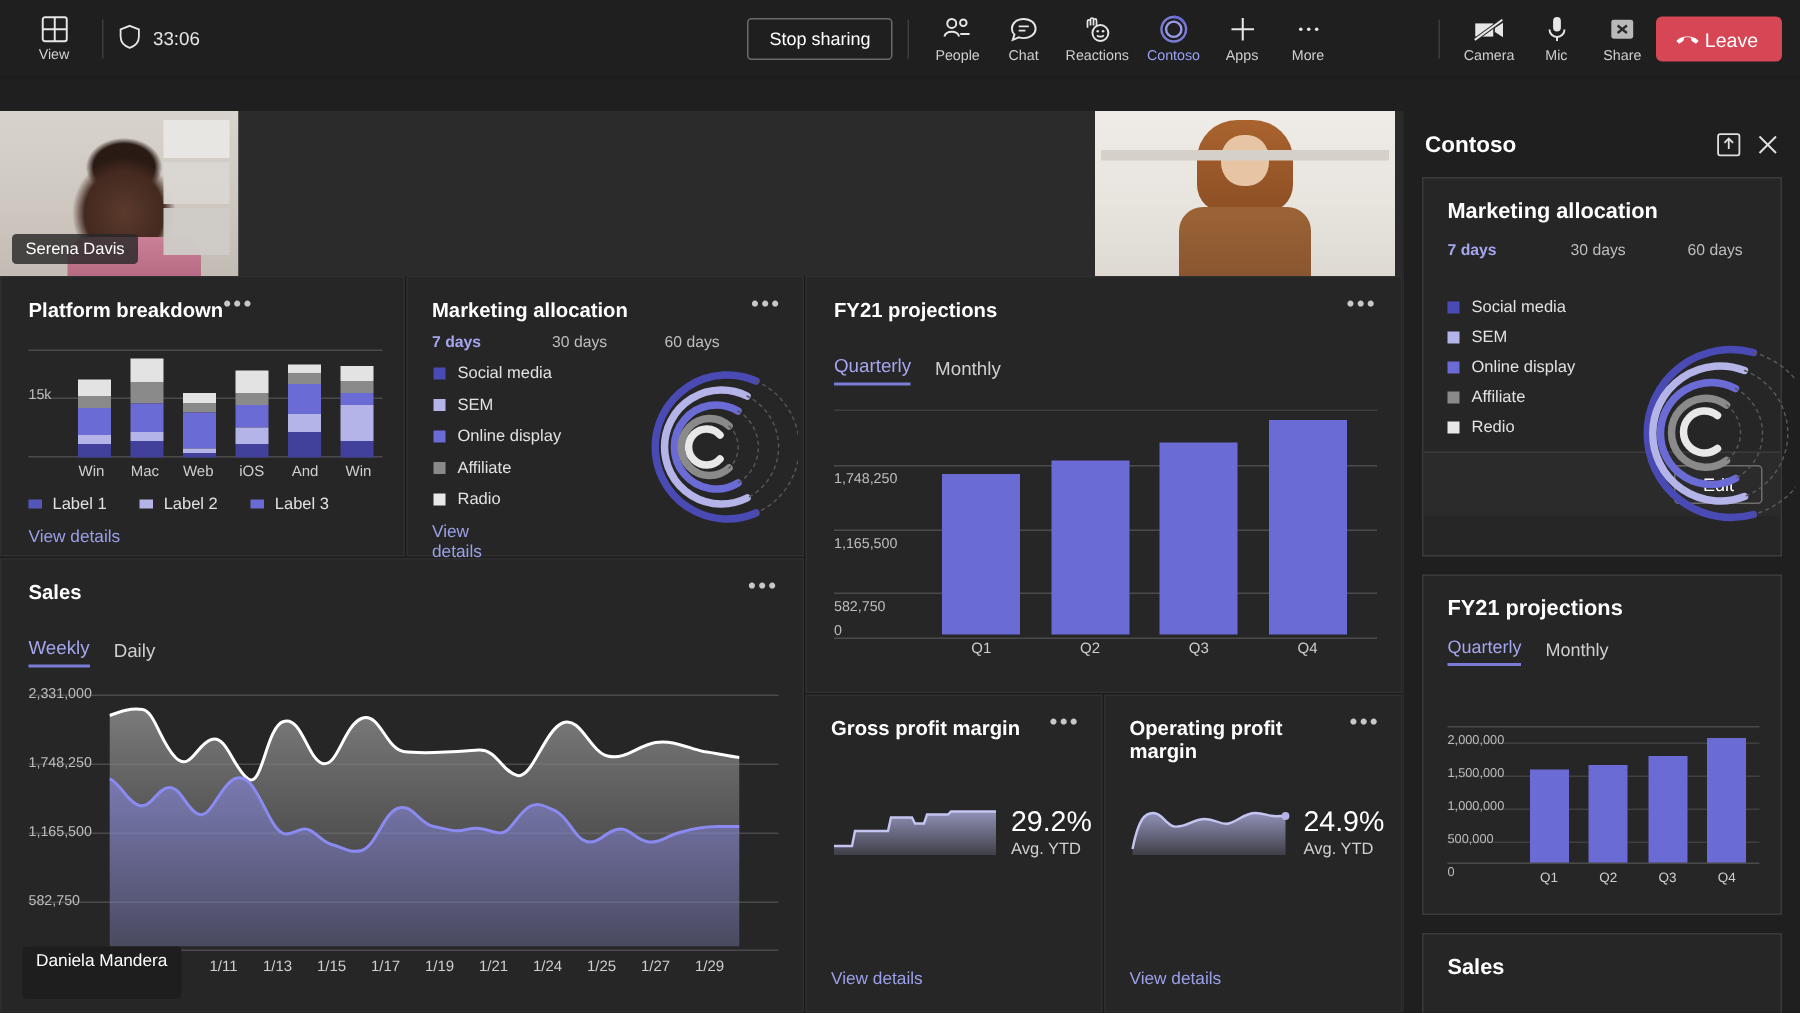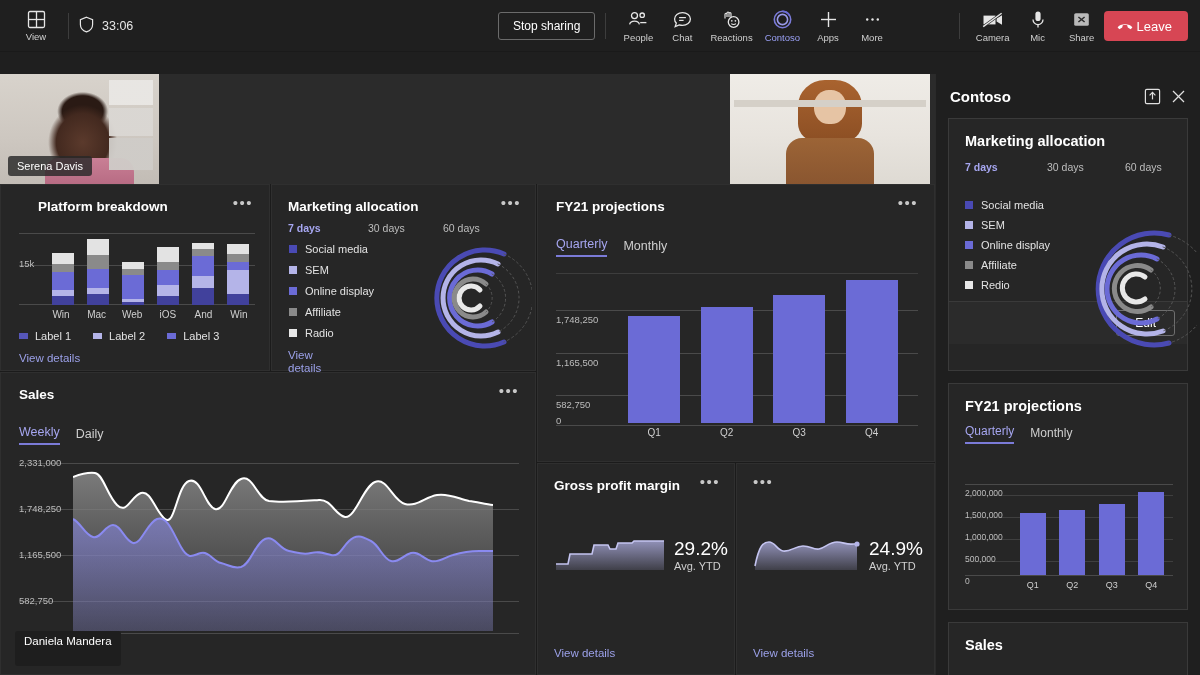--- a/index.html
+++ b/index.html
@@ -319,21 +319,21 @@
           <div class="hair"></div>
             <div class="face"></div>
             <div class="top"></div>
         </div>
       </div>
     </div>
 
     <div class="dash">
 
       <div class="card" style="left:0; top:0; width:270px; height:187px;">
-        <div style="display:flex; justify-content:space-between; align-items:flex-start; padding:14px 16px 0 18px;margin-left:19px;">
+        <div style="display:flex; align-items:flex-start; padding:14px 16px 0 18px;">
           <div class="card-title">Platform breakdown</div>
           <div class="dots">•••</div>
         </div>
 
         <div class="stk-wrap" style="position:absolute; left:18px; top:48px; width:236px; height:72px;">
           <div class="gridline" style="top:0;"></div>
           <div class="gridline" style="top:32px;"></div>
           <div class="gridline" style="bottom:0;"></div>
           <div class="ylab" style="left:0; top:25px;">15k</div>
           <div class="bars" style="height:72px; padding-left:26px;">
@@ -532,20 +532,35 @@
               </linearGradient>
             </defs>
             <path d="M0,14 C8,11 14,9 22,10 C30,11 34,32 44,42 C54,52 58,33 68,30 C78,27 82,48 92,56 C102,64 104,22 116,18 C128,14 132,43 142,46 C152,49 156,21 168,16 C180,11 184,36 196,38 C210,40 232,38 246,37 C258,36 262,52 272,54 C282,56 290,24 302,19 C314,14 320,38 332,41 C344,44 352,34 364,32 C376,30 386,36 396,38 C404,39 412,41 420,42 L420,168 L0,168 Z" fill="url(#gwhite)"></path>
             <path d="M0,14 C8,11 14,9 22,10 C30,11 34,32 44,42 C54,52 58,33 68,30 C78,27 82,48 92,56 C102,64 104,22 116,18 C128,14 132,43 142,46 C152,49 156,21 168,16 C180,11 184,36 196,38 C210,40 232,38 246,37 C258,36 262,52 272,54 C282,56 290,24 302,19 C314,14 320,38 332,41 C344,44 352,34 364,32 C376,30 386,36 396,38 C404,39 412,41 420,42" fill="none" stroke="#ffffff" stroke-width="2"></path>
             <path d="M0,56 C8,60 12,72 20,74 C28,76 32,62 40,62 C48,62 52,78 60,80 C68,82 74,60 84,56 C94,52 100,70 108,84 C116,98 120,92 128,90 C136,88 140,98 148,100 C156,102 160,106 168,104 C178,101 182,80 192,76 C202,72 206,86 216,88 C226,90 230,92 238,90 C246,88 250,90 258,92 C266,94 268,86 276,78 C284,70 290,74 298,78 C306,82 310,96 318,98 C326,100 330,92 338,90 C346,88 350,96 358,98 C366,100 372,94 380,92 C390,89 398,88 406,88 C412,88 416,88 420,88 L420,168 L0,168 Z" fill="url(#gpurple)"></path>
             <path d="M0,56 C8,60 12,72 20,74 C28,76 32,62 40,62 C48,62 52,78 60,80 C68,82 74,60 84,56 C94,52 100,70 108,84 C116,98 120,92 128,90 C136,88 140,98 148,100 C156,102 160,106 168,104 C178,101 182,80 192,76 C202,72 206,86 216,88 C226,90 230,92 238,90 C246,88 250,90 258,92 C266,94 268,86 276,78 C284,70 290,74 298,78 C306,82 310,96 318,98 C326,100 330,92 338,90 C346,88 350,96 358,98 C366,100 372,94 380,92 C390,89 398,88 406,88 C412,88 416,88 420,88" fill="none" stroke="#8a8af0" stroke-width="2"></path>
           </svg>
         </div>
 
         <div class="gridline" style="position:absolute; left:18px; top:260px; width:500px;"></div>
+        <div style="position:absolute; left:22px; top:266px; width:498px; display:flex;">
+          <div class="xlab" style="width:36px;">1/5</div>
+          <div class="xlab" style="width:36px;">1/7</div>
+          <div class="xlab" style="width:36px;">1/9</div>
+          <div class="xlab" style="width:36px;">1/11</div>
+          <div class="xlab" style="width:36px;">1/13</div>
+          <div class="xlab" style="width:36px;">1/15</div>
+          <div class="xlab" style="width:36px;">1/17</div>
+          <div class="xlab" style="width:36px;">1/19</div>
+          <div class="xlab" style="width:36px;">1/21</div>
+          <div class="xlab" style="width:36px;">1/24</div>
+          <div class="xlab" style="width:36px;">1/25</div>
+          <div class="xlab" style="width:36px;">1/27</div>
+          <div class="xlab" style="width:36px;">1/29</div>
+        </div>
 
         <div class="name-badge" style="left:14px; top:258px; font-size:11.5px; background:#1e1e1e;">Daniela Mandera</div>
       </div>
 
       <div class="card" style="left:537px; top:279px; width:198px; height:212px;">
         <div style="display:flex; justify-content:space-between; align-items:flex-start; padding:14px 14px 0 16px;">
           <div class="card-title">Gross profit margin</div>
           <div class="dots">•••</div>
         </div>
         <div style="position:absolute; left:16px; top:68px; display:flex; align-items:flex-end; gap:8px;">
@@ -562,20 +577,21 @@
           <div style="text-align:left;">
             <div style="font-size:19px; color:#fff; line-height:22px;">29.2%</div>
             <div style="font-size:11px; color:#d0d0d0;">Avg. YTD</div>
           </div>
         </div>
         <div class="viewlink" style="position:absolute; left:16px; bottom:14px;">View details</div>
       </div>
 
       <div class="card" style="left:736px; top:279px; width:199px; height:212px;">
         <div style="display:flex; justify-content:space-between; align-items:flex-start; padding:14px 14px 0 16px;">
+          <div class="card-title">Operating profit margin</div>
           <div class="dots">•••</div>
         </div>
         <div style="position:absolute; left:16px; top:68px; display:flex; align-items:flex-end; gap:8px;">
           <svg width="108" height="40" viewBox="0 0 108 40">
             <defs>
                 <linearGradient id="sp2" x1="0" y1="0" x2="0" y2="1">
               <stop offset="0%" stop-color="#b4b4e8" stop-opacity=".75"></stop>
               <stop offset="100%" stop-color="#b4b4e8" stop-opacity=".18"></stop>
             </linearGradient>
               </defs>

